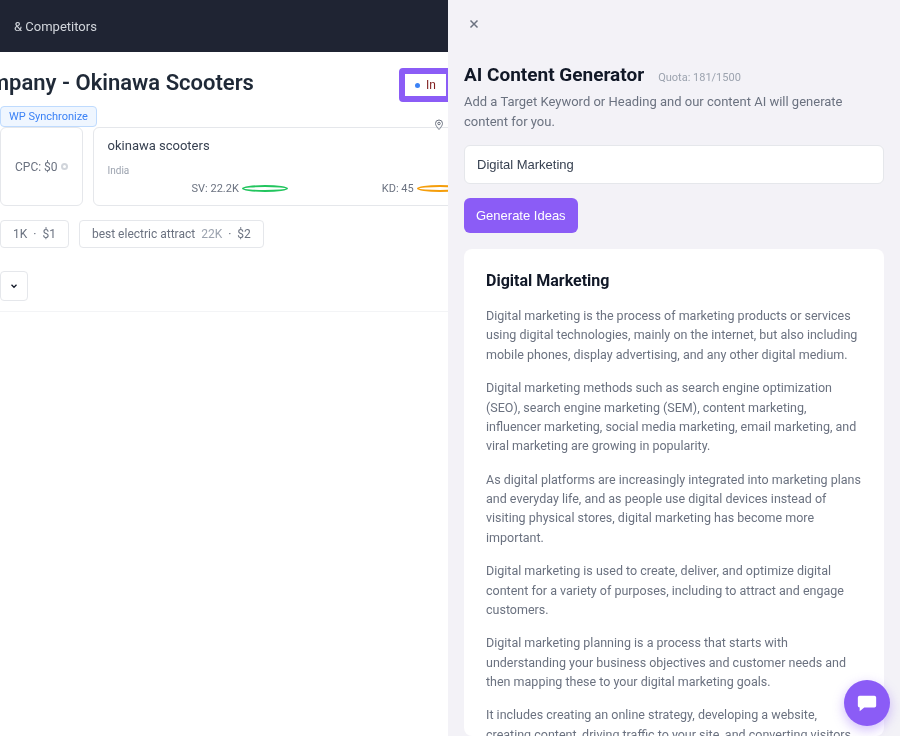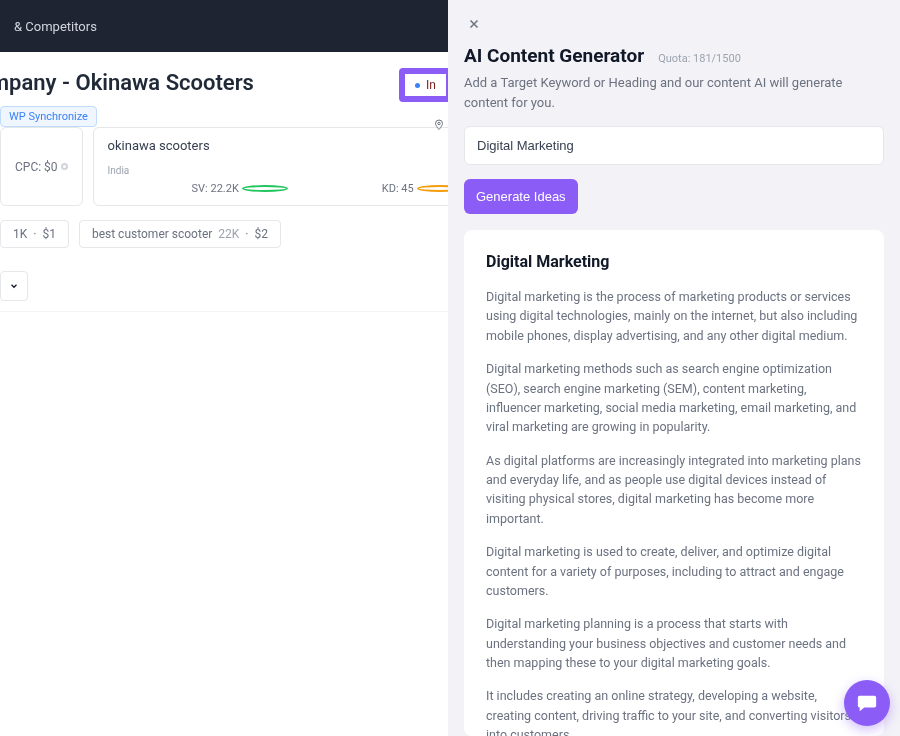--- a/index.html
+++ b/index.html
@@ -127,21 +127,21 @@
     width:452px;
     height:736px;
     background:#f3f2f7;
     padding: 14px 16px 0 16px;
     overflow:hidden;
     display:flex; flex-direction:column;
   }
   .close-x {
     font-size:16px; color:#6b7280; cursor:pointer; width:20px; height:20px; display:flex;align-items:center;justify-content:center; margin-bottom:10px;
   }
-  .panel-header { display:flex; align-items:baseline; gap:14px; margin-bottom:6px;}
+  .panel-header { display:flex; align-items:baseline; gap:14px; margin-bottom:6px;margin-top:19px;}
   .panel-title { font-size:19px; font-weight:700; color:#111827;}
   .quota { font-size:11px; color:#9ca3af;}
   .panel-sub { font-size:13px; color:#6b7280; line-height:1.5; margin-bottom:14px;}
   .kw-input {
     width:100%;
     border:1px solid #e5e7eb;
     border-radius:6px;
     padding:11px 12px;
     font-size:13px;
     color:#374151;
@@ -231,21 +231,21 @@
     </div>
   </div>
 
   <div class="pills-row">
     <div class="pill">
       <span>1K</span>
       <span>·</span>
       <span>$1</span>
     </div>
     <div class="pill">
-      <span>best customer scooter</span>
+      <span>best electric attract</span>
       <span class="vol">22K</span>
       <span>·</span>
       <span>$2</span>
     </div>
   </div>
 
   <div class="toolbar-row">
     <div class="caret-btn">
       <svg class="icon-svg" width="10" height="10" viewBox="0 0 24 24" fill="none" stroke="#111827" stroke-width="3">
           <path d="M6 9l6 6 6-6"></path>

